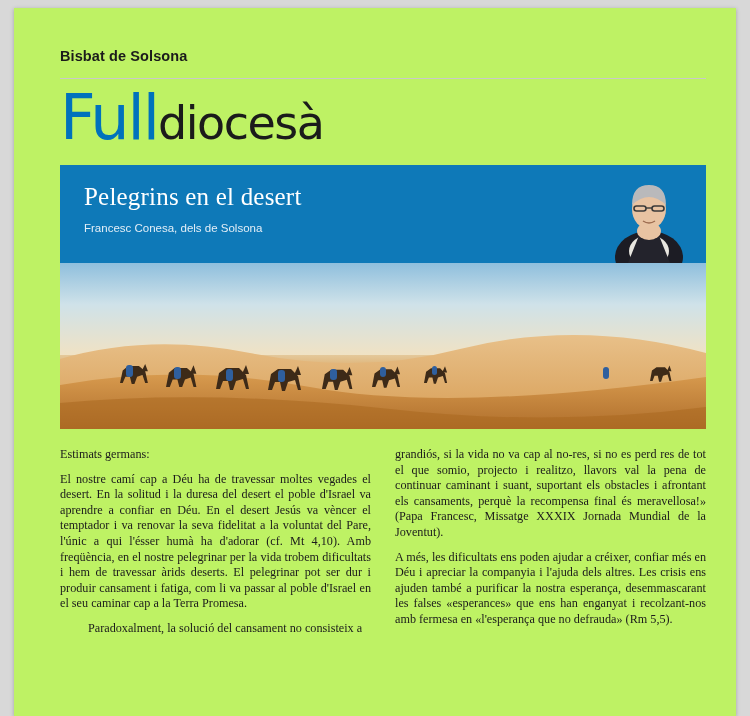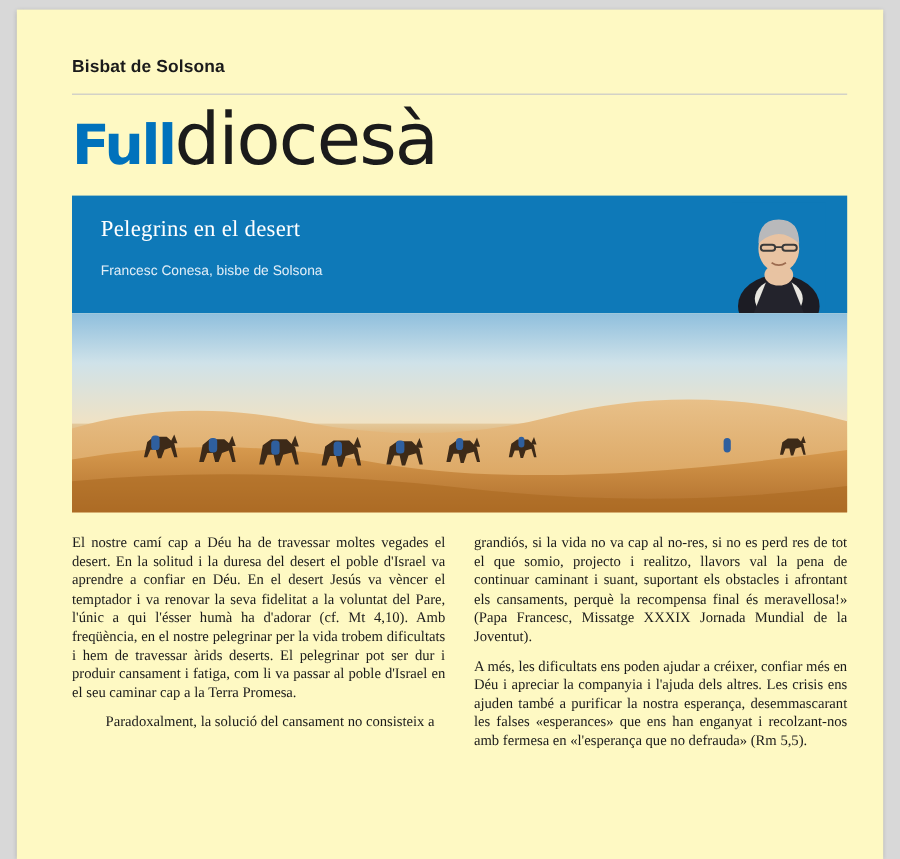--- a/index.html
+++ b/index.html
@@ -12,21 +12,21 @@
     background: #d8d8d8;
     font-family: "Liberation Sans", sans-serif;
     overflow: hidden;
   }
   #page {
     position: absolute;
     left: 14px;
     top: 8px;
     width: 722px;
     height: 708px;
-    background: #fef9c3;
+    background: #bef264;
     box-shadow: 0 1px 4px rgba(0,0,0,0.25);
     overflow: hidden;
   }
   .content {
     position: absolute;
     left: 46px;
     top: 0;
     width: 646px;
   }
   .masthead-kicker {
@@ -41,50 +41,50 @@
     border-top: 1px solid #c9c9c9;
     height: 0;
   }
   .logo {
     margin-top: 8px;
     line-height: 1;
     white-space: nowrap;
   }
   .logo .full {
     font-family: "DejaVu Sans", sans-serif;
-    font-weight: bold;
-    font-size: 46px;
+    font-weight: normal;
+    font-size: 62px;
     color: #0072bc;
     letter-spacing: -2px;
   }
   .logo .diocesa {
     font-family: "DejaVu Sans", sans-serif;
     font-weight: normal;
-    font-size: 60px;
+    font-size: 46px;
     color: #1b1b1b;
     letter-spacing: -1.5px;
   }
   .issue-date {
     margin-top: 12px;
     font-size: 13.5px;
     font-weight: bold;
     color: #1b1b1b;
   }
   .article-card {
     margin-top: 16px;
     position: relative;
     background: #0e79b8;
     height: 98px;
     overflow: hidden;
   }
   .article-title {
     position: absolute;
     left: 24px;
     top: 18px;
-    font-size: 19px;
+    font-size: 25px;
     color: #ffffff;
     font-family: "Liberation Serif", serif;
     letter-spacing: 0.2px;
   }
   .article-byline {
     position: absolute;
     left: 24px;
     top: 57px;
     font-size: 11.5px;
     color: #e2eef7;
@@ -135,21 +135,21 @@
 
     <div class="rule"></div>
 
     <div class="logo">
       <span class="full">Full</span><span class="diocesa">diocesà</span>
     </div>
 
 
     <div class="article-card">
       <div class="article-title">Pelegrins en el desert</div>
-      <div class="article-byline">Francesc Conesa, bisbe de Solsona</div>
+      <div class="article-byline">Francesc Conesa, dels de Solsona</div>
 
       <div class="author-photo">
         <svg width="78" height="92" viewBox="0 0 78 92">
           <rect x="0" y="0" width="78" height="92" fill="#0e79b8"></rect>
           <ellipse cx="39" cy="86" rx="34" ry="26" fill="#1c1c24"></ellipse>
           <ellipse cx="39" cy="80" rx="20" ry="16" fill="#e8e6e0"></ellipse>
           <path d="M18 92 L30 62 L48 62 L60 92 Z" fill="#23232c"></path>
           <ellipse cx="39" cy="60" rx="12" ry="9" fill="#e8c3a2"></ellipse>
           <ellipse cx="39" cy="38" rx="17" ry="20" fill="#e8c3a2"></ellipse>
           <path d="M22 34 q17 -16 34 0 q0 -20 -17 -20 q-17 0 -17 20 Z" fill="#b9b9bb"></path>
@@ -224,20 +224,21 @@
           <rect x="270" y="106" width="7" height="11" rx="3" fill="#2f5f9e"></rect>
           <rect x="320" y="104" width="6" height="10" rx="3" fill="#2f5f9e"></rect>
           <rect x="543" y="104" width="6" height="12" rx="3" fill="#2f5f9e"></rect>
           <rect x="372" y="103" width="5" height="9" rx="2.5" fill="#2f5f9e"></rect>
         </g>
       </svg>
     </div>
 
     <div class="columns">
       <div class="col">
+        <p>Estimats germans:</p>
         <p>El nostre camí cap a Déu ha de travessar moltes vegades el desert. En la solitud i la duresa del desert el poble d'Israel va aprendre a confiar en Déu. En el desert Jesús va vèncer el temptador i va renovar la seva fidelitat a la voluntat del Pare, l'únic a qui l'ésser humà ha d'adorar (cf. Mt 4,10). Amb freqüència, en el nostre pelegrinar per la vida trobem dificultats i hem de travessar àrids deserts. El pelegrinar pot ser dur i produir cansament i fatiga, com li va passar al poble d'Israel en el seu caminar cap a la Terra Promesa.</p>
         <p class="tight">Paradoxalment, la solució del cansament no consisteix a</p>
       </div>
       <div class="col">
         <p>grandiós, si la vida no va cap al no-res, si no es perd res de tot el que somio, projecto i realitzo, llavors val la pena de continuar caminant i suant, suportant els obstacles i afrontant els cansaments, perquè la recompensa final és meravellosa!» (Papa Francesc, Missatge XXXIX Jornada Mundial de la Joventut).</p>
         <p>A més, les dificultats ens poden ajudar a créixer, confiar més en Déu i apreciar la companyia i l'ajuda dels altres. Les crisis ens ajuden també a purificar la nostra esperança, desemmascarant les falses «esperances» que ens han enganyat i recolzant-nos amb fermesa en «l'esperança que no defrauda» (Rm 5,5).</p>
       </div>
     </div>
 
   </div>

